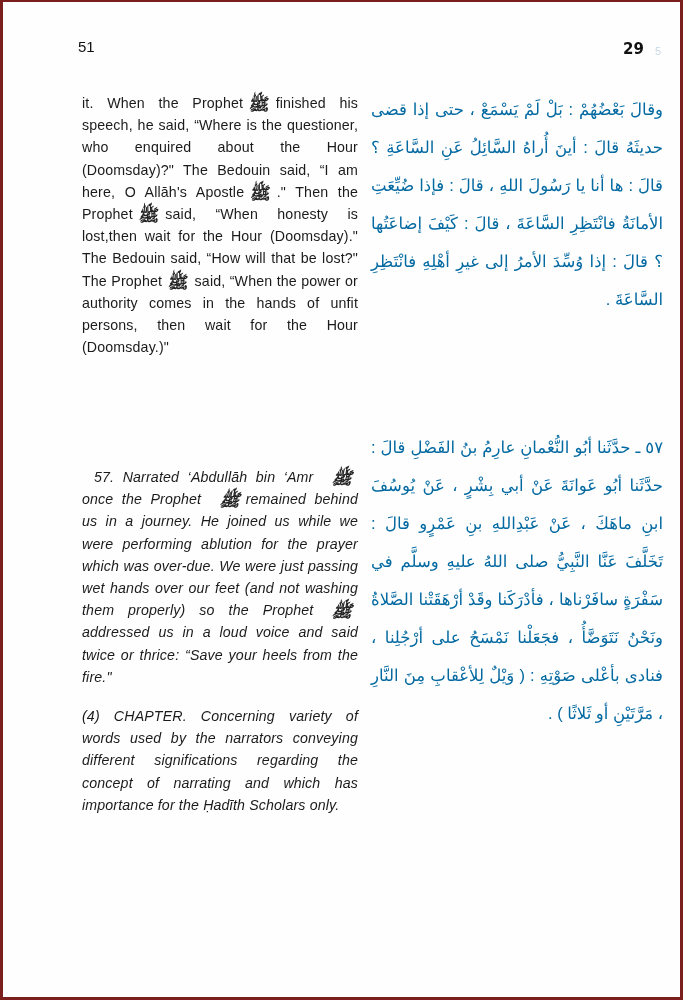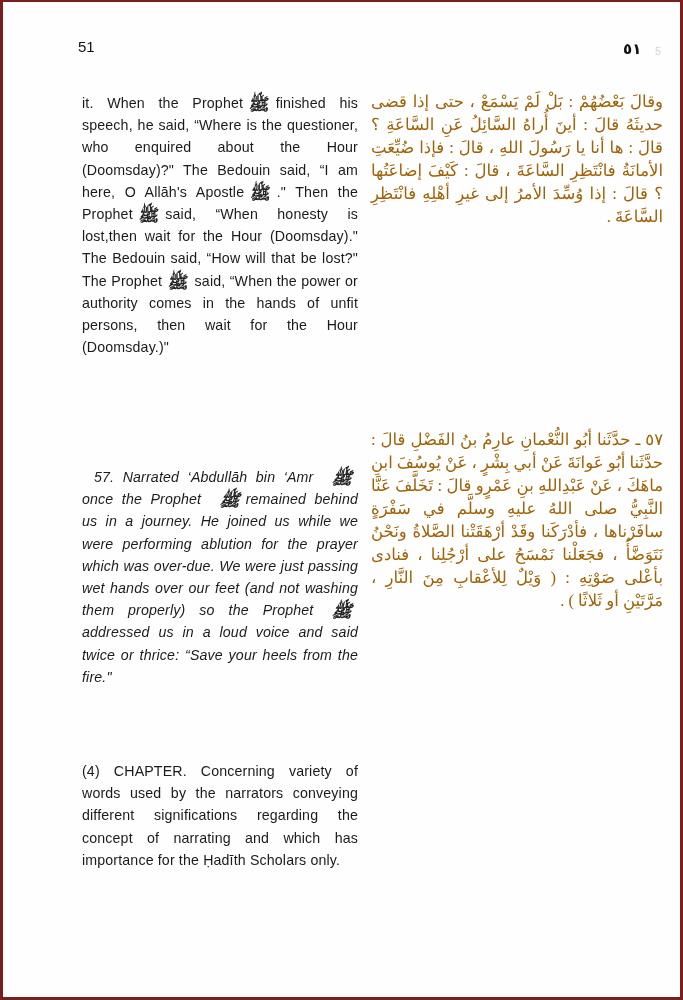--- a/index.html
+++ b/index.html
@@ -31,59 +31,59 @@
     font-size: 11px; color: #c9d7e4;
   }
   .col-en {
     position: absolute; left: 79px; width: 276px;
     font-size: 14.2px; line-height: 22.2px; color: #1b1b1b;
     text-align: justify;
     letter-spacing: 0.15px;
   }
   .col-ar {
     position: absolute; left: 368px; width: 292px;
-    font-family: Liberation Serif, serif;
-    font-size: 16.5px; line-height: 23px; color: #a16207;
+    font-family: Liberation Sans, sans-serif;
+    font-size: 16.5px; line-height: 38px; color: #0369a1;
     direction: rtl; text-align: justify;
   }
   .col-ar p, .col-en p { margin: 0; }
   .ar-chapter {
     font-size: 18px;
   }
   .ar-chapter .bab { font-size: 24px; font-weight: bold; }
   .saw {
     display: inline-block; font-family: "DejaVu Sans", sans-serif;
     font-size: 17px; line-height: 14px; font-weight: bold;
     color: #222; margin: 0 6px; vertical-align: -2px;
   }
   .indent { text-indent: 12px; font-style: italic; }
 </style>
 </head>
 <body>
 
 <div class="page">
 
   <div class="pnum-en">51</div>
-  <div class="pnum-ar">٥١</div>
+  <div class="pnum-ar">29</div>
   <div class="pnum-ghost">5</div>
 
   <div class="col-en" style="top:90px;">
     <p>
       <span>it. When the Prophet</span><span class="saw">ﷺ</span><span>finished his speech, he said, “Where is the questioner, who enquired about the Hour (Doomsday)?" The Bedouin said, “I am here, O Allāh's Apostle</span><span class="saw">ﷺ</span><span>." Then the Prophet</span><span class="saw">ﷺ</span><span>said, “When honesty is lost,then wait for the Hour (Doomsday)." The Bedouin said, “How will that be lost?" The Prophet</span><span class="saw">ﷺ</span><span>said, “When the power or authority comes in the hands of unfit persons, then wait for the Hour (Doomsday.)"</span>
     </p>
   </div>
 
 
   <div class="col-en indent" style="top:464px;">
     <p class="indent">
       <span>57. Narrated ‘Abdullāh bin ‘Amr</span><span class="saw">ﷺ</span><span>once the Prophet</span><span class="saw">ﷺ</span><span>remained behind us in a journey. He joined us while we were performing ablution for the prayer which was over-due. We were just passing wet hands over our feet (and not washing them properly) so the Prophet</span><span class="saw">ﷺ</span><span>addressed us in a loud voice and said twice or thrice: “Save your heels from the fire."</span>
     </p>
   </div>
 
-  <div class="col-en" style="top:758px;">
+  <div class="col-en" style="top:703px;font-style:italic;">
     <p>(4) CHAPTER. Concerning variety of words used by the narrators conveying different significations regarding the concept of narrating and which has importance for the Ḥadīth Scholars only.</p>
   </div>
 
   <div class="col-ar" style="top:88px;">
     <p>وقالَ بَعْضُهُمْ : بَلْ لَمْ يَسْمَعْ ، حتى إذا قضى حديثَهُ قالَ : أينَ أُراهُ السَّائِلُ عَنِ السَّاعَةِ ؟ قالَ : ها أنا يا رَسُولَ اللهِ ، قالَ : فإذا ضُيِّعَتِ الأمانَةُ فانْتَظِرِ السَّاعَةَ ، قالَ : كَيْفَ إضاعَتُها ؟ قالَ : إذا وُسِّدَ الأمرُ إلى غيرِ أهْلِهِ فانْتَظِرِ السَّاعَةَ .</p>
   </div>
 
 
   <div class="col-ar" style="top:426px;">
     <p>٥٧ ـ حدَّثَنا أبُو النُّعْمانِ عارِمُ بنُ الفَضْلِ قالَ : حدَّثَنا أبُو عَوانَةَ عَنْ أبي بِشْرٍ ، عَنْ يُوسُفَ ابنِ ماهَكَ ، عَنْ عَبْدِاللهِ بنِ عَمْرٍو قالَ : تَخَلَّفَ عَنَّا النَّبِيُّ صلى اللهُ عليهِ وسلَّم في سَفْرَةٍ سافَرْناها ، فأدْرَكَنا وقَدْ أرْهَقَتْنا الصَّلاةُ ونَحْنُ نَتَوَضَّأُ ، فجَعَلْنا نَمْسَحُ على أرْجُلِنا ، فنادى بأعْلى صَوْتِهِ : ( وَيْلٌ لِلأعْقابِ مِنَ النَّارِ ، مَرَّتَيْنِ أو ثَلاثًا ) .</p>

